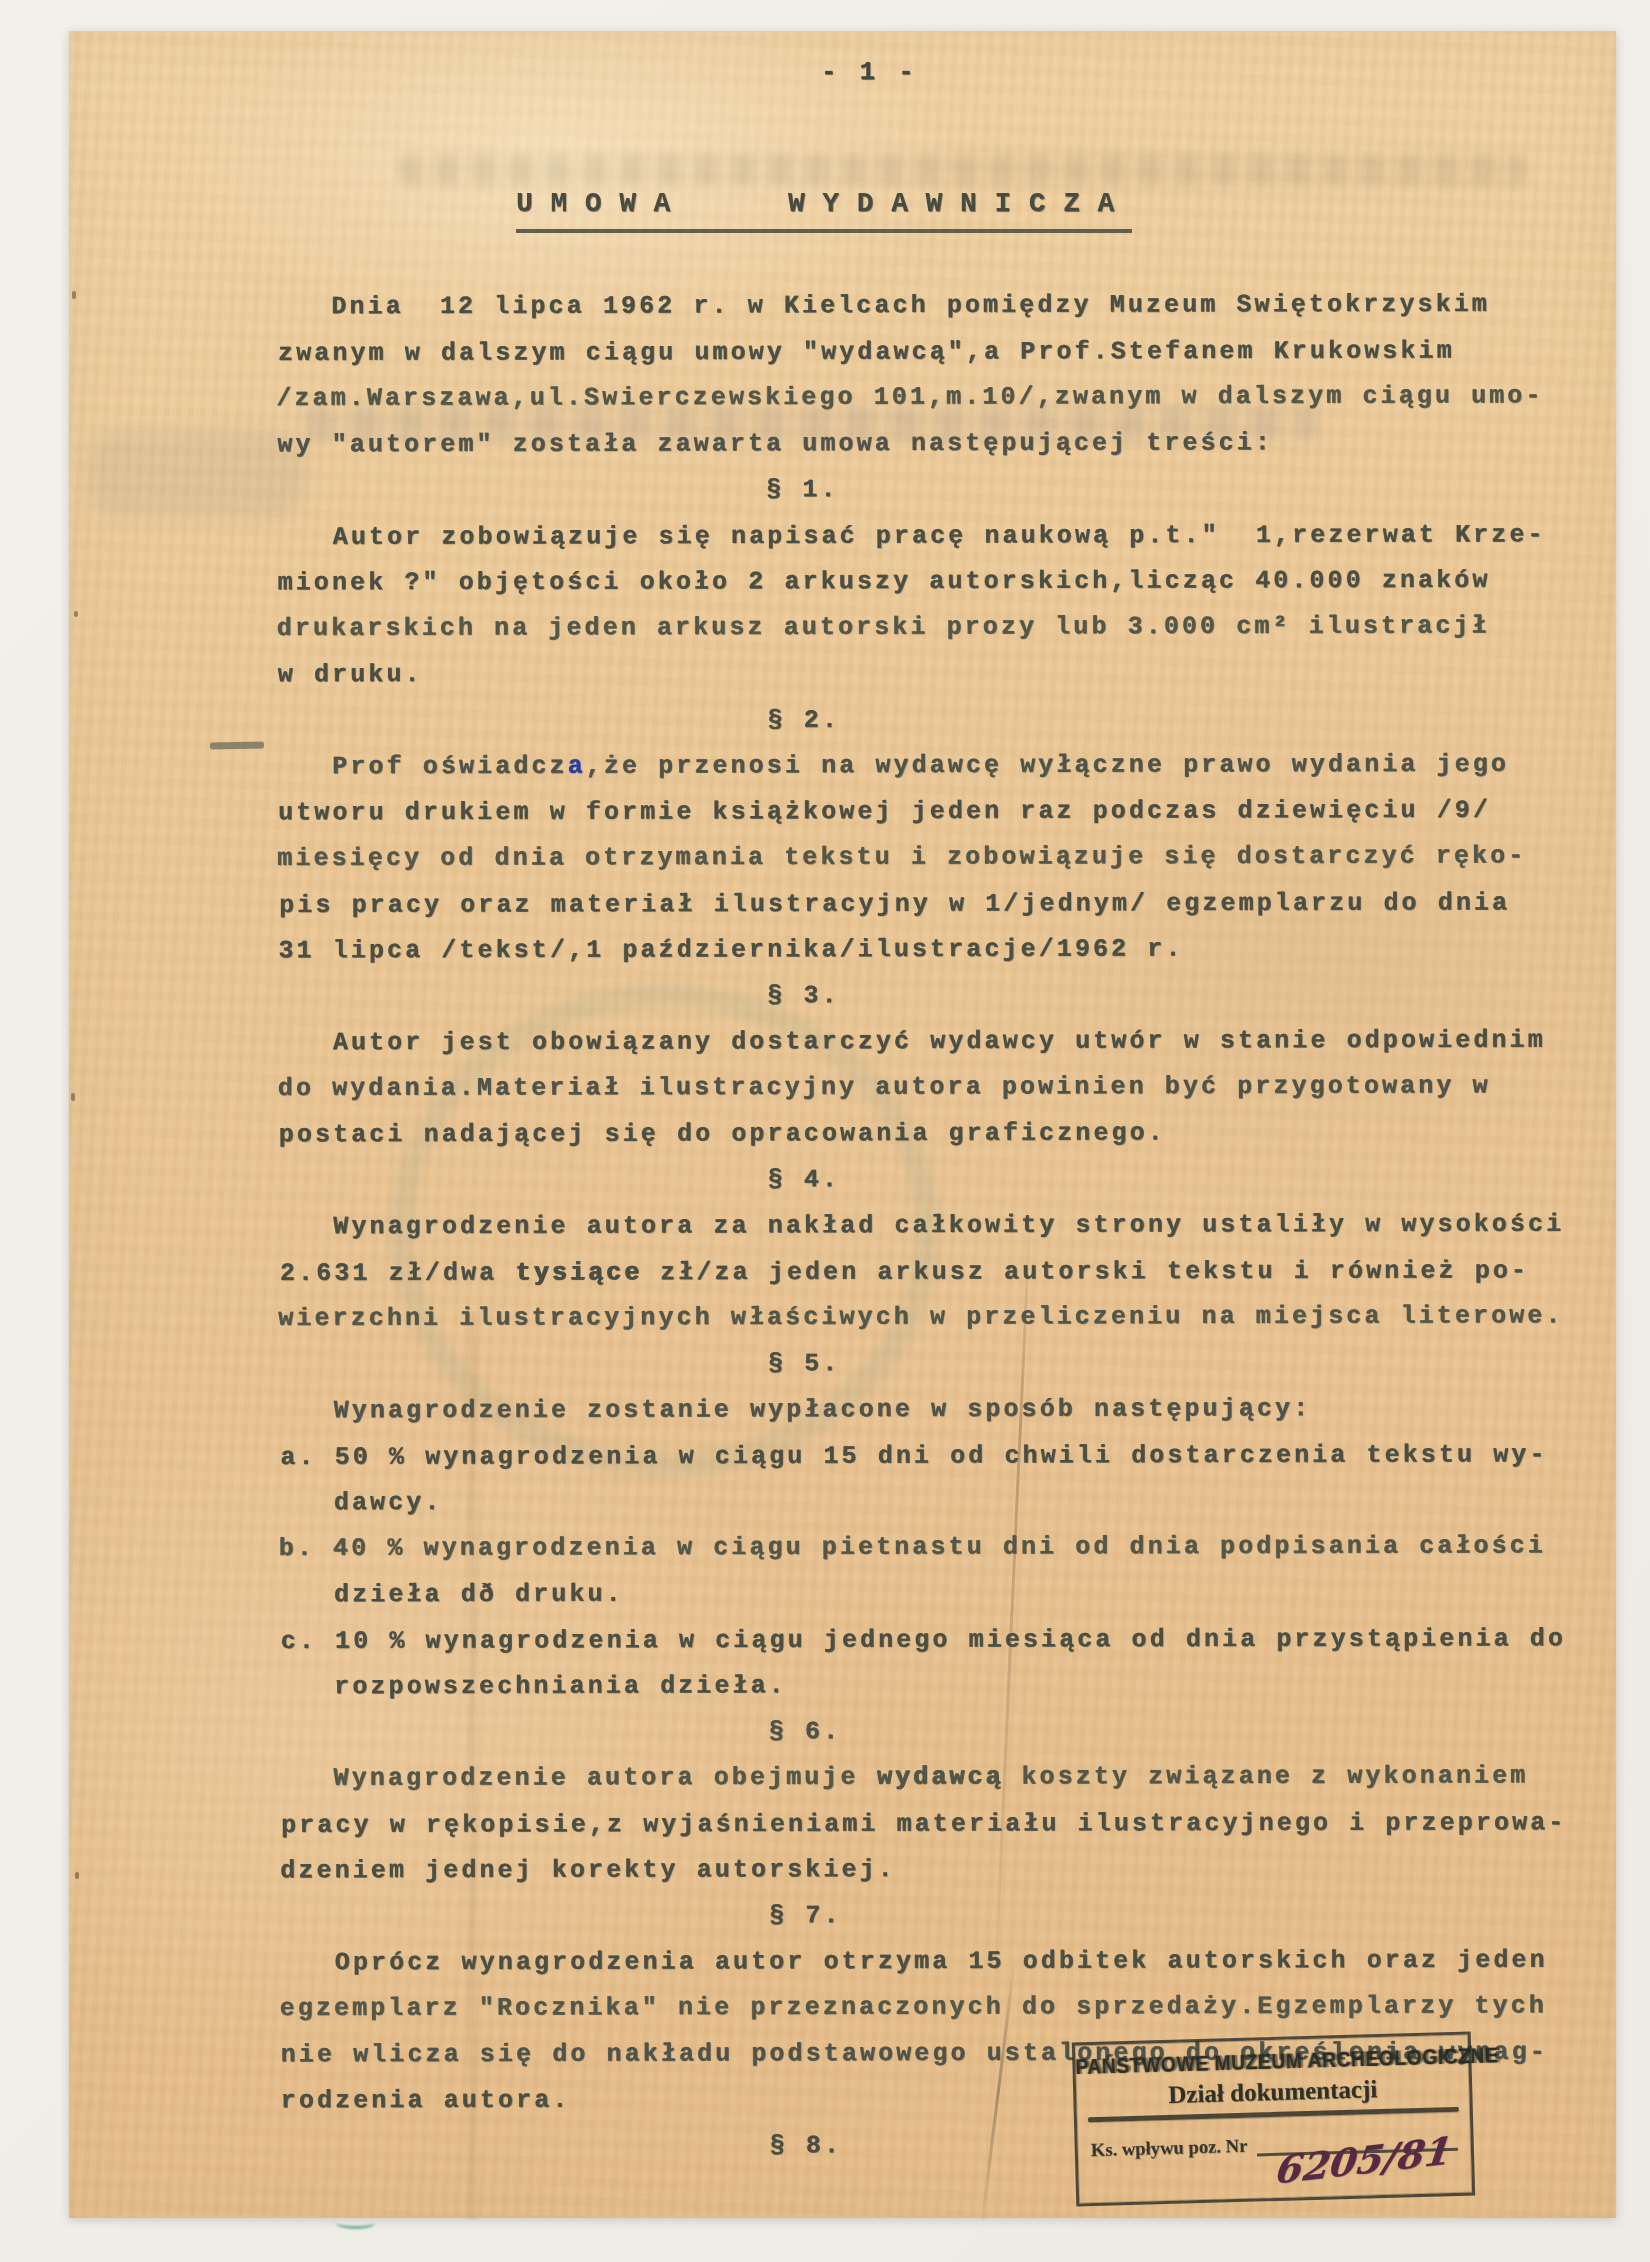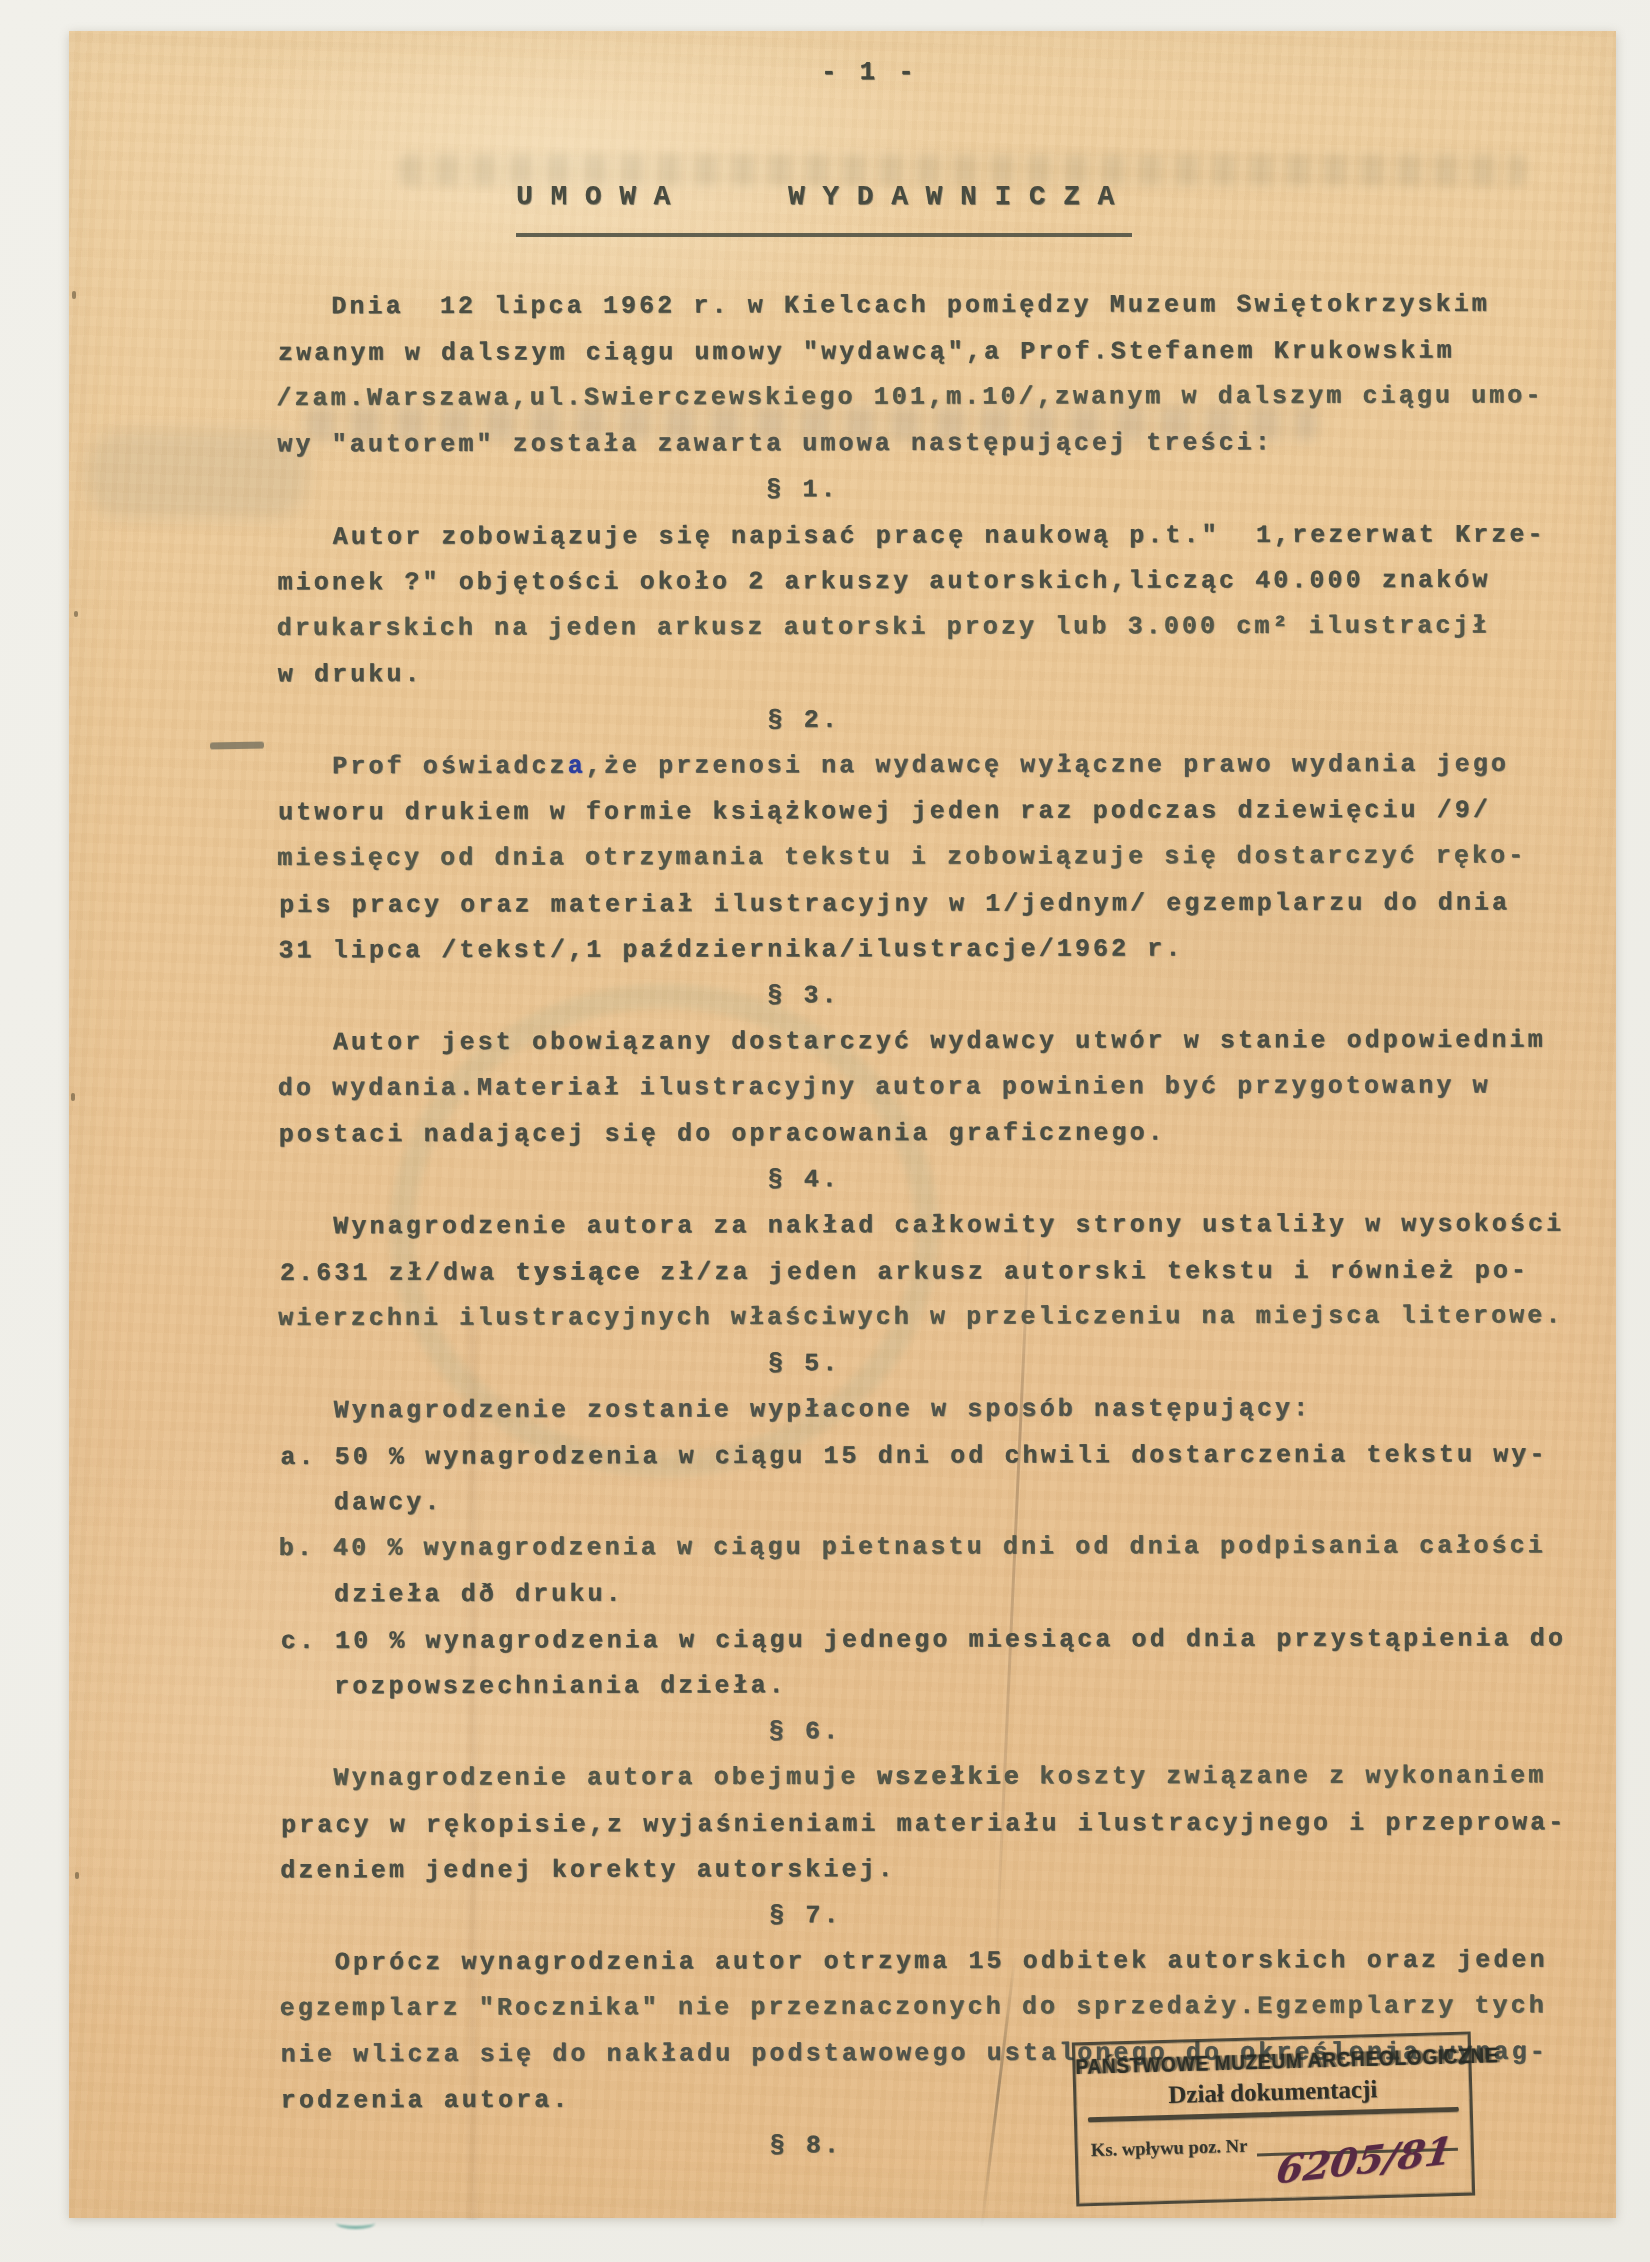--- a/index.html
+++ b/index.html
@@ -34,23 +34,23 @@
   .typed .line{height:46px;line-height:46px;white-space:pre;}
   .typed .line:nth-child(4n+2){transform:translate(0.9px,0.6px);}
   .typed .line:nth-child(5n+3){transform:translate(-0.9px,-0.4px);color:#545748;}
   .typed .line:nth-child(7n+4){color:#50534a;}
   .page-number{
     position:absolute;left:752px;top:20.4px;height:43px;line-height:43px;white-space:pre;
     font-size:26px;font-weight:700;letter-spacing:3.7px;color:#45483e;
     text-shadow:0.6px 0.6px 0.9px rgba(60,63,52,.75);
   }
   .title-block{
-    position:absolute;left:447px;top:150px;width:616px;
+    position:absolute;left:447px;top:157px;width:616px;
     display:flex;justify-content:space-between;
-    padding-bottom:21px;border-bottom:4.6px solid rgba(72,75,63,.85);
+    padding-bottom:10px;border-bottom:4.6px solid rgba(72,75,63,.85);
     font-size:28px;font-weight:700;color:#484b40;
     text-shadow:0.7px 0.7px 0.9px rgba(60,63,52,.7);
   }
   .title-block span{letter-spacing:17.6px;white-space:pre;}
   .blue-ink{color:#2c3f9e;text-shadow:0 0 0.9px rgba(44,63,158,.9), 0.5px 0.5px 0.9px rgba(44,63,158,.6);}
   .overstrike{text-shadow:1.2px 0 0.3px currentColor, 0.6px 0.6px 0.9px rgba(58,61,50,.8);font-family:Liberation Mono, monospace;}
   
   .ghost-band-1{position:absolute;left:330px;top:123px;width:1127px;height:32px;border-radius:9.3px;
     background:repeating-linear-gradient(90deg, rgba(148,138,106,.20) 0 22px, rgba(148,138,106,.04) 22px 37px);
     filter:blur(4.6px);}
@@ -161,21 +161,21 @@
     <div class="line">wierzchni ilustracyjnych właściwych w przeliczeniu na miejsca literowe.</div>
     <div class="line">                           § 5.</div>
     <div class="line">   Wynagrodzenie zostanie wypłacone w sposób następujący:</div>
     <div class="line">a. 50 % wynagrodzenia w ciągu 15 dni od chwili dostarczenia tekstu wy-</div>
     <div class="line">   dawcy.</div>
     <div class="line">b. 40 % wynagrodzenia w ciągu pietnastu dni od dnia podpisania całości</div>
     <div class="line">   dzieła dð druku.</div>
     <div class="line">c. 10 % wynagrodzenia w ciągu jednego miesiąca od dnia przystąpienia do</div>
     <div class="line">   rozpowszechniania dzieła.</div>
     <div class="line">                           § 6.</div>
-    <div class="line"><span>   Wynagrodzenie autora obejmuje </span><span class="overstrike">wszełkie</span><span> koszty związane z wykonaniem</span></div>
+    <div class="line"><span>   Wynagrodzenie autora obejmuje </span><span class="overstrike">wydawcą</span><span> koszty związane z wykonaniem</span></div>
     <div class="line">pracy w rękopisie,z wyjaśnieniami materiału ilustracyjnego i przeprowa-</div>
     <div class="line">dzeniem jednej korekty autorskiej.</div>
     <div class="line">                           § 7.</div>
     <div class="line">   Oprócz wynagrodzenia autor otrzyma 15 odbitek autorskich oraz jeden</div>
     <div class="line">egzemplarz "Rocznika" nie przeznaczonych do sprzedaży.Egzemplarzy tych</div>
     <div class="line">nie wlicza się do nakładu podstawowego ustalonego do określenia wynag-</div>
     <div class="line">rodzenia autora.</div>
     <div class="line">                           § 8.</div>
   </div>
 

